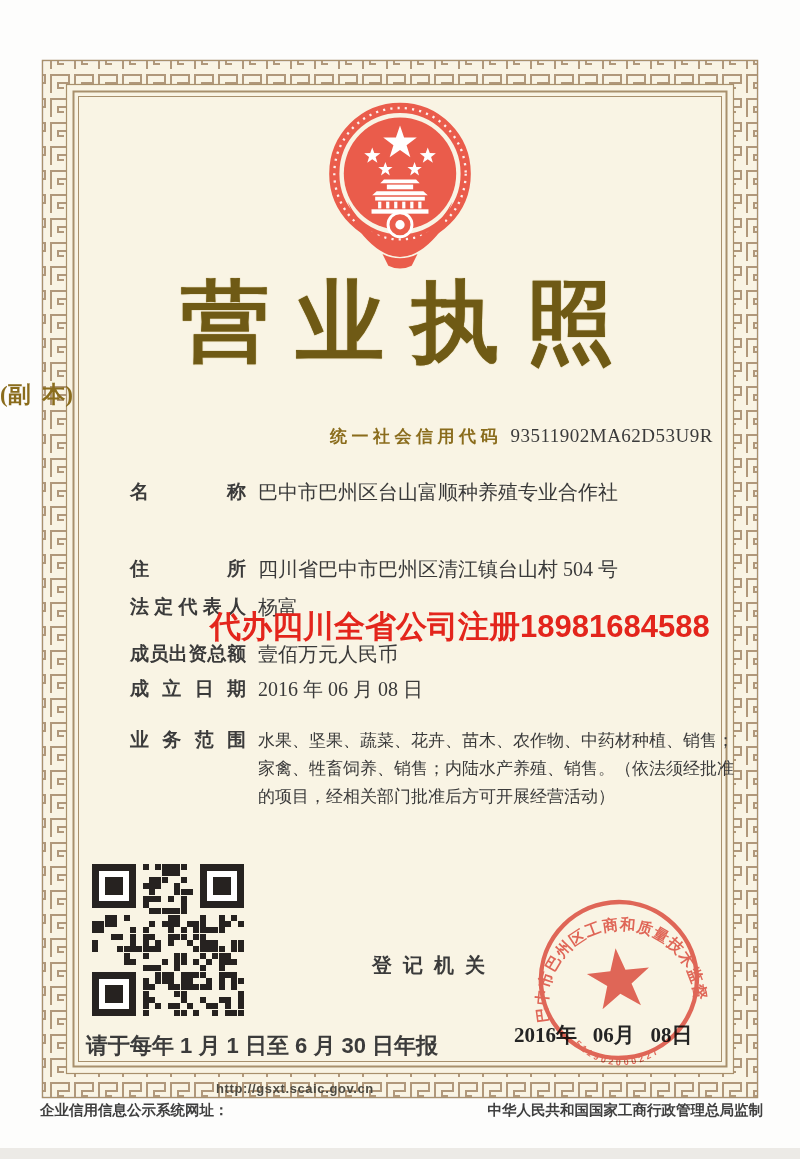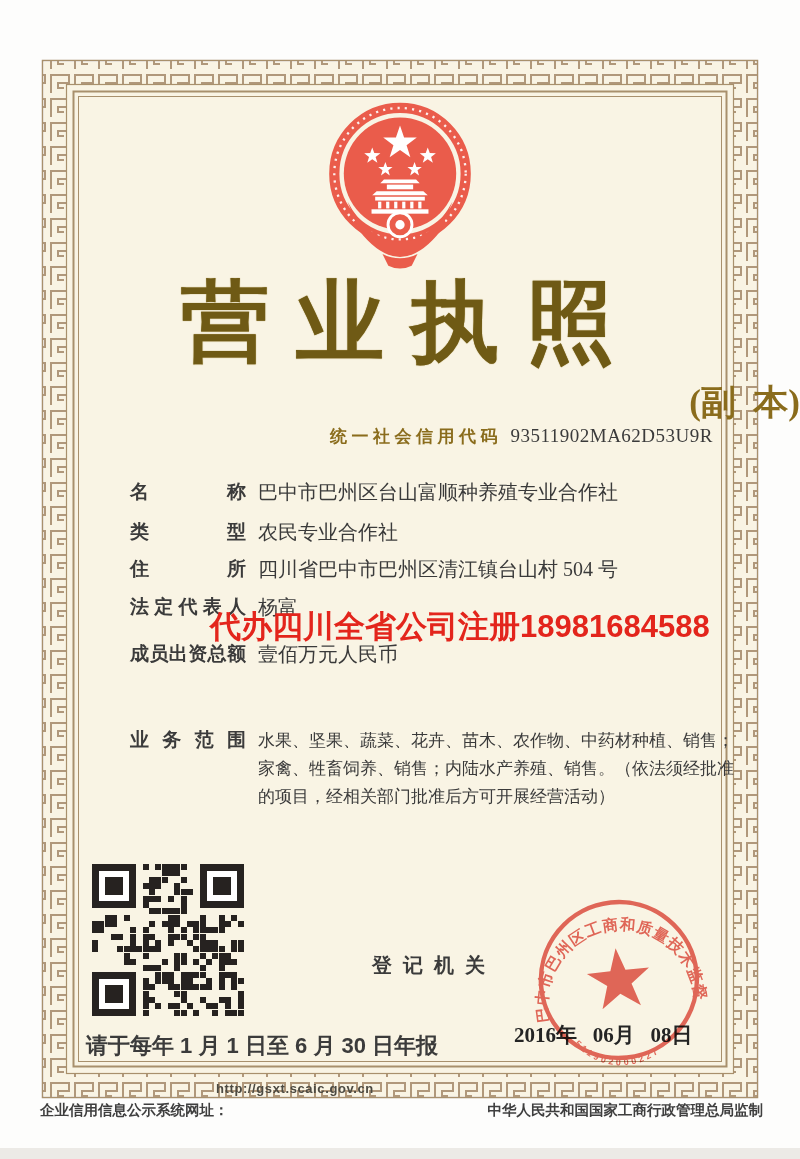--- a/index.html
+++ b/index.html
@@ -8,22 +8,22 @@
 
   
   #frame-svg{position:absolute;left:0;top:0;z-index:0;}
   .bottom-scan-strip{position:absolute;left:0;bottom:0;width:800px;height:11px;background:#eceae6;z-index:0;}
 
   
   .emblem{position:absolute;left:327px;top:102px;width:146px;height:174px;z-index:1;}
   .license-title{position:absolute;left:181px;top:272px;z-index:1;
       font-size:88px;font-weight:bold;letter-spacing:27px;line-height:100px;
       color:#6f5a15;text-shadow:0 0 1px #8a701c;white-space:pre;}
-  .license-subtitle{position:absolute;left:0;top:379px;width:800px;text-align:right;z-index:1;
-      font-family:"Liberation Serif",serif;font-size:35px;font-weight:bold;color:#8a6c1c;white-space:pre;}
+  .license-subtitle{position:absolute;left:0;top:379px;width:800px;text-align:left;z-index:1;
+      font-family:"Liberation Serif",serif;font-size:23px;font-weight:bold;color:#8a6c1c;white-space:pre;}
   .code-line{position:absolute;left:330px;top:425px;z-index:1;white-space:nowrap;}
   .code-label{font-size:17px;font-weight:bold;color:#8a6c1c;letter-spacing:4.5px;}
   .code-value{font-family:"Liberation Serif",serif;font-size:19px;color:#3b3b3b;letter-spacing:.5px;margin-left:4px;margin-top:47px;}
 
   
   .frow{position:absolute;left:130px;z-index:1;white-space:nowrap;}
   .flabel{display:inline-block;width:116px;vertical-align:top;
       text-align:justify;text-align-last:justify;-moz-text-align-last:justify;
       font-size:19px;font-weight:bold;color:#3b3b3b;}
   .fvalue{display:inline-block;margin-left:12px;vertical-align:top;
@@ -111,31 +111,31 @@
   <div class="license-title">营业执照</div>
   <div class="license-subtitle">(副  本)</div>
   <div class="code-line">
     <span class="code-label">统一社会信用代码</span>
     <span class="code-value">93511902MA62D53U9R</span>
   </div>
 
   <div class="frow" style="top:479px">
     <span class="flabel">名称</span><span class="fvalue">巴中市巴州区台山富顺种养殖专业合作社</span>
   </div>
-  <div class="frow" style="top:519px">
-    <span class="flabel">类型</span><span class="fvalue">农民专业合作社</span>
-  </div>
   <div class="frow" style="top:556px">
     <span class="flabel">住所</span><span class="fvalue">四川省巴中市巴州区清江镇台山村 504 号</span>
   </div>
   <div class="frow" style="top:641px">
     <span class="flabel">成员出资总额</span><span class="fvalue">壹佰万元人民币</span>
   </div>
   <div class="frow" style="top:594px">
     <span class="flabel">法定代表人</span><span class="fvalue">杨富</span>
+  </div>
+  <div class="frow" style="top:676px">
+    <span class="flabel">成立日期</span><span class="fvalue">2016 年 06 月 08 日</span>
   </div>
   <div class="frow scope-lines" style="top:727px">
     <span class="flabel">业务范围</span><span class="fvalue"><span>水果、坚果、蔬菜、花卉、苗木、农作物、中药材种植、销售；</span><br><span>家禽、牲畜饲养、销售；内陆水产养殖、销售。（依法须经批准</span><br><span>的项目，经相关部门批准后方可开展经营活动）</span></span>
   </div>
 
   <div class="watermark">代办四川全省公司注册18981684588</div>
 
   <div class="qr">
     <div id="qr-modules">
         <div class="module" style="left: 50.6667px; top: 0px;"></div>

